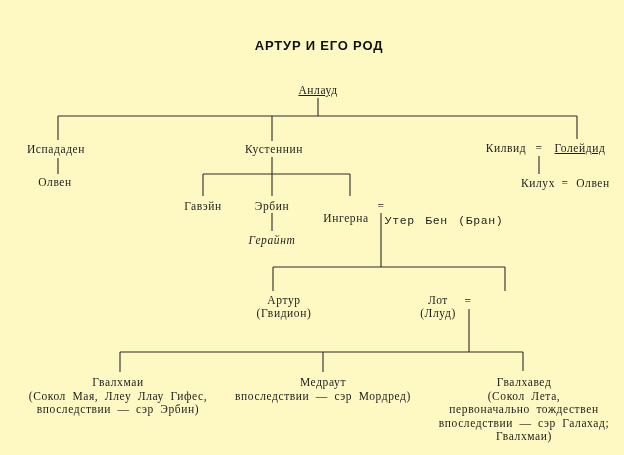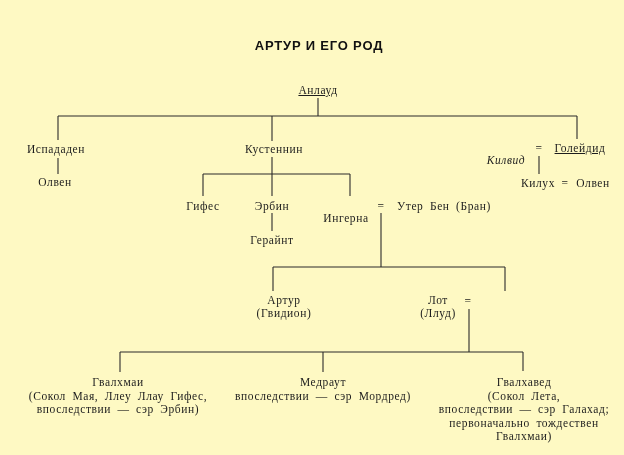--- a/index.html
+++ b/index.html
@@ -71,36 +71,36 @@
       <line x1="323" y1="352" x2="323" y2="372" stroke="#2b2b2b" stroke-width="1.1"></line>
       <line x1="523" y1="352" x2="523" y2="371" stroke="#2b2b2b" stroke-width="1.1"></line>
     </svg>
 
   <div class="title" style="left:319px; top:45px;">АРТУР И ЕГО РОД</div>
 
   <div class="node" style="left:318px; top:90px;text-decoration:underline;">Анлауд</div>
 
   <div class="node" style="left:56px; top:149px;">Испададен</div>
   <div class="node" style="left:274px; top:149px;">Кустеннин</div>
-  <div class="node" style="left:506px; top:160px;font-style:italic;">Килвид</div>
+  <div class="node" style="left:506px; top:148px;">Килвид</div>
   <div class="node" style="left:539px; top:148px;">=</div>
   <div class="node" style="left:580px; top:148px;text-decoration:underline;">Голейдид</div>
 
   <div class="node" style="left:55px; top:182px;">Олвен</div>
   <div class="node" style="left:538px; top:183px;">Килух</div>
   <div class="node" style="left:565px; top:183px;">=</div>
   <div class="node" style="left:593px; top:183px;">Олвен</div>
 
-  <div class="node" style="left:203px; top:206px;">Гифес</div>
+  <div class="node" style="left:203px; top:206px;">Гавэйн</div>
   <div class="node" style="left:272px; top:206px;">Эрбин</div>
   <div class="node" style="left:346px; top:218px;">Ингерна</div>
   <div class="node" style="left:381px; top:206px;">=</div>
-  <div class="node" style="left:444px; top:206px;">Утер Бен (Бран)</div>
+  <div class="node" style="left:444px; top:220px;font-family:Liberation Mono, monospace;">Утер Бен (Бран)</div>
 
-  <div class="node" style="left:272px; top:240px;">Герайнт</div>
+  <div class="node" style="left:272px; top:240px;font-style:italic;">Герайнт</div>
 
   <div class="block" style="left:284px; top:294px;">
     <div>Артур</div>
     <div>(Гвидион)</div>
   </div>
   <div class="block" style="left:438px; top:294px;">
     <div>Лот</div>
     <div>(Ллуд)</div>
   </div>
   <div class="node" style="left:468px; top:301px;">=</div>
@@ -110,18 +110,18 @@
     <div>(Сокол Мая, Ллеу Ллау Гифес,</div>
     <div>впоследствии — сэр Эрбин)</div>
   </div>
   <div class="block note" style="left:323px; top:376px;">
     <div>Медраут</div>
     <div>впоследствии — сэр Мордред)</div>
   </div>
   <div class="block note" style="left:524px; top:376px;">
     <div>Гвалхавед</div>
     <div>(Сокол Лета,</div>
+    <div>первоначально тождествен</div>
     <div>впоследствии — сэр Галахад;</div>
-    <div>первоначально тождествен</div>
     <div>Гвалхмаи)</div>
   </div>
 
 </div>
 
 </body></html>

